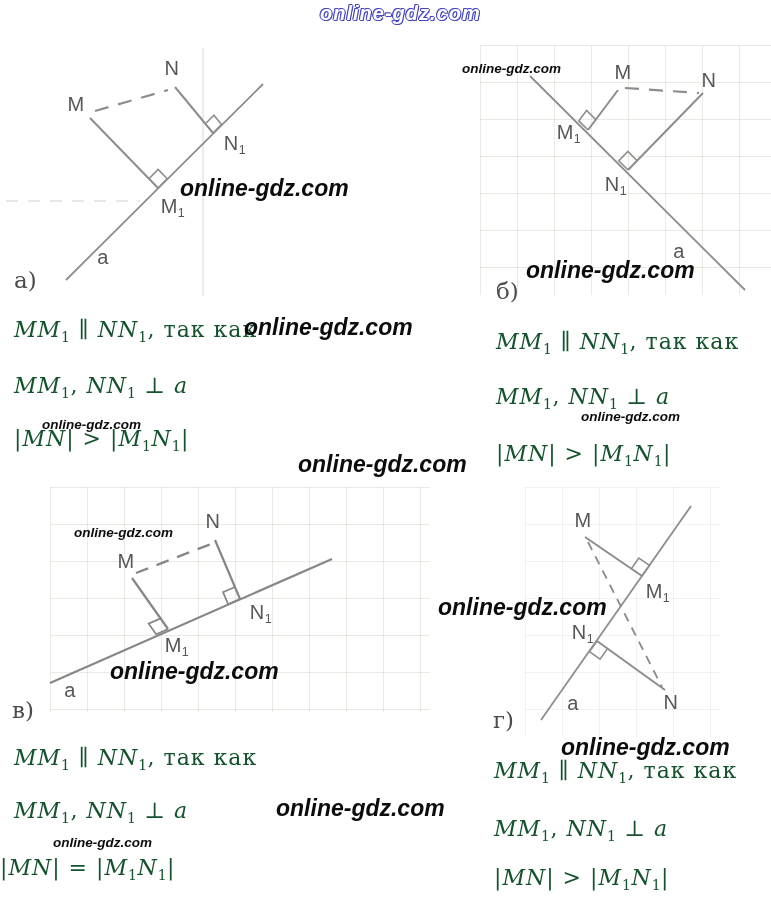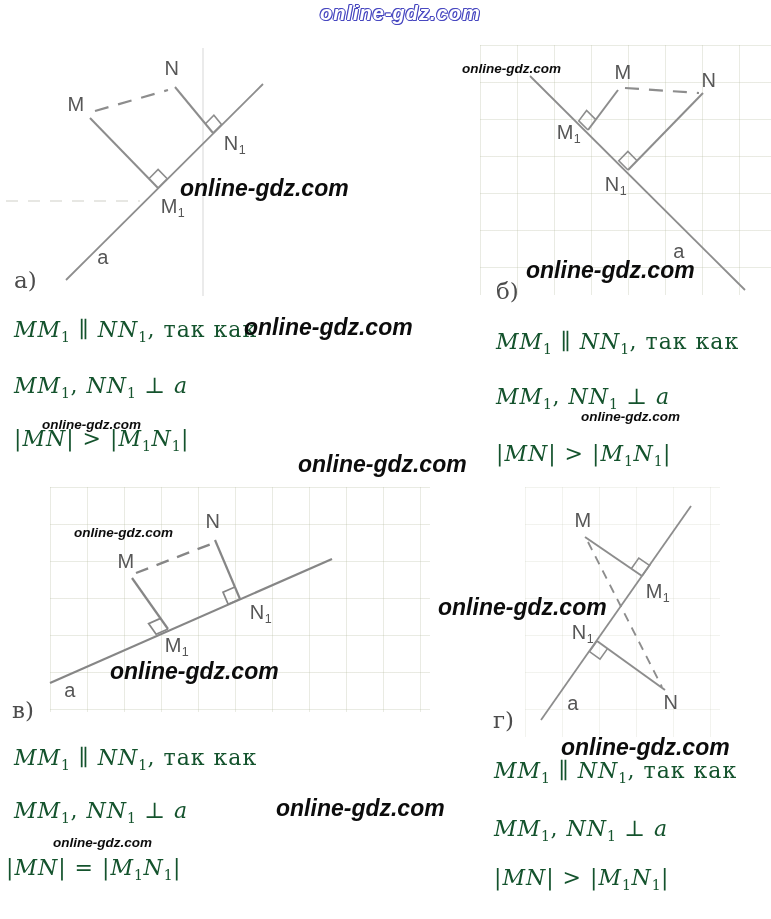--- a/index.html
+++ b/index.html
@@ -134,21 +134,21 @@
 
   <div>
     <div class="pt" style="left:126px; top:561px;"><span>M</span></div>
     <div class="pt" style="left:213px; top:521px;"><span>N</span></div>
     <div class="pt" style="left:177px; top:646px;"><span>M</span><sub>1</sub></div>
     <div class="pt" style="left:261px; top:613px;"><span>N</span><sub>1</sub></div>
     <div class="pt" style="left:70px;  top:690px;"><span>a</span></div>
     <div class="figletter" style="left:12px; top:697px;">в)</div>
     <div class="mathline" style="left:14px; top:745px;"><span class="it">MM</span><span class="sub">1</span><span> ∥ </span><span class="it">NN</span><span class="sub">1</span><span>, так как</span></div>
     <div class="mathline" style="left:14px; top:798px;"><span class="it">MM</span><span class="sub">1</span><span>, </span><span class="it">NN</span><span class="sub">1</span><span> ⊥ </span><span class="it">a</span></div>
-    <div class="mathline" style="left:6px; top:855px;"><span>|</span><span class="it">MN</span><span>| = |</span><span class="it">M</span><span class="sub">1</span><span class="it">N</span><span class="sub">1</span><span>|</span></div>
+    <div class="mathline" style="left:0; top:855px;"><span>|</span><span class="it">MN</span><span>| = |</span><span class="it">M</span><span class="sub">1</span><span class="it">N</span><span class="sub">1</span><span>|</span></div>
   </div>
 
   <div>
     <div class="pt" style="left:583px; top:520px;"><span>M</span></div>
     <div class="pt" style="left:671px; top:702px;"><span>N</span></div>
     <div class="pt" style="left:658px; top:592px;"><span>M</span><sub>1</sub></div>
     <div class="pt" style="left:583px; top:633px;"><span>N</span><sub>1</sub></div>
     <div class="pt" style="left:573px; top:703px;"><span>a</span></div>
     <div class="figletter" style="left:493px; top:707px;">г)</div>
     <div class="mathline" style="left:494px; top:758px;"><span class="it">MM</span><span class="sub">1</span><span> ∥ </span><span class="it">NN</span><span class="sub">1</span><span>, так как</span></div>

